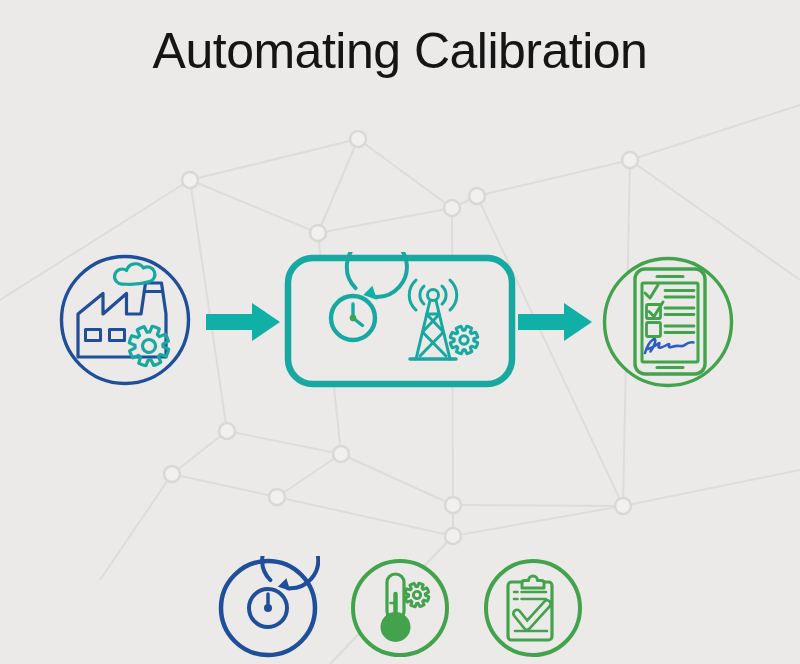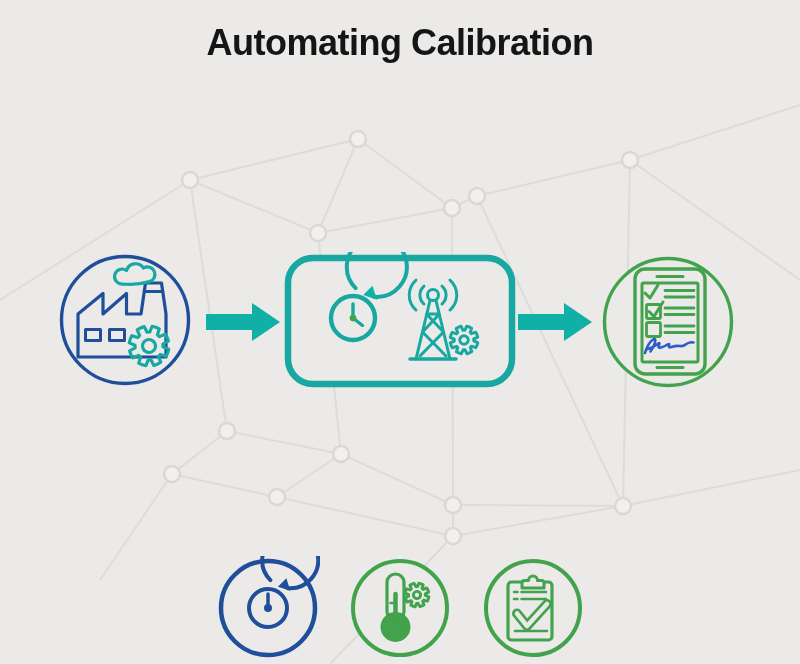--- a/index.html
+++ b/index.html
@@ -3,21 +3,21 @@
 <meta charset="utf-8">
 <style>
   html,body{margin:0;padding:0;background:#dcdcda;}
   .stage{
     position:relative;width:800px;height:664px;margin:0 auto;
     background:var(--bg,#ebeae8);overflow:hidden;
     font-family:"Liberation Sans", sans-serif;
   }
   .title{
     position:absolute;top:22px;left:0;width:800px;text-align:center;
-    font-size:36px;font-weight:bold;letter-spacing:-0.5px;color:var(--titleCol,#151515);
+    font-size:50px;font-weight:normal;letter-spacing:-0.5px;color:var(--titleCol,#151515);
     margin:0;
   }
   .abs{position:absolute;}
   
   .ln{fill:none;stroke-linecap:round;stroke-linejoin:round;}
   .sB{stroke:var(--blue);}
   .sT{stroke:var(--teal);}
   .sG{stroke:var(--green);}
   .sS{stroke:var(--sig);}
   .fArrow{fill:var(--arrow);}

